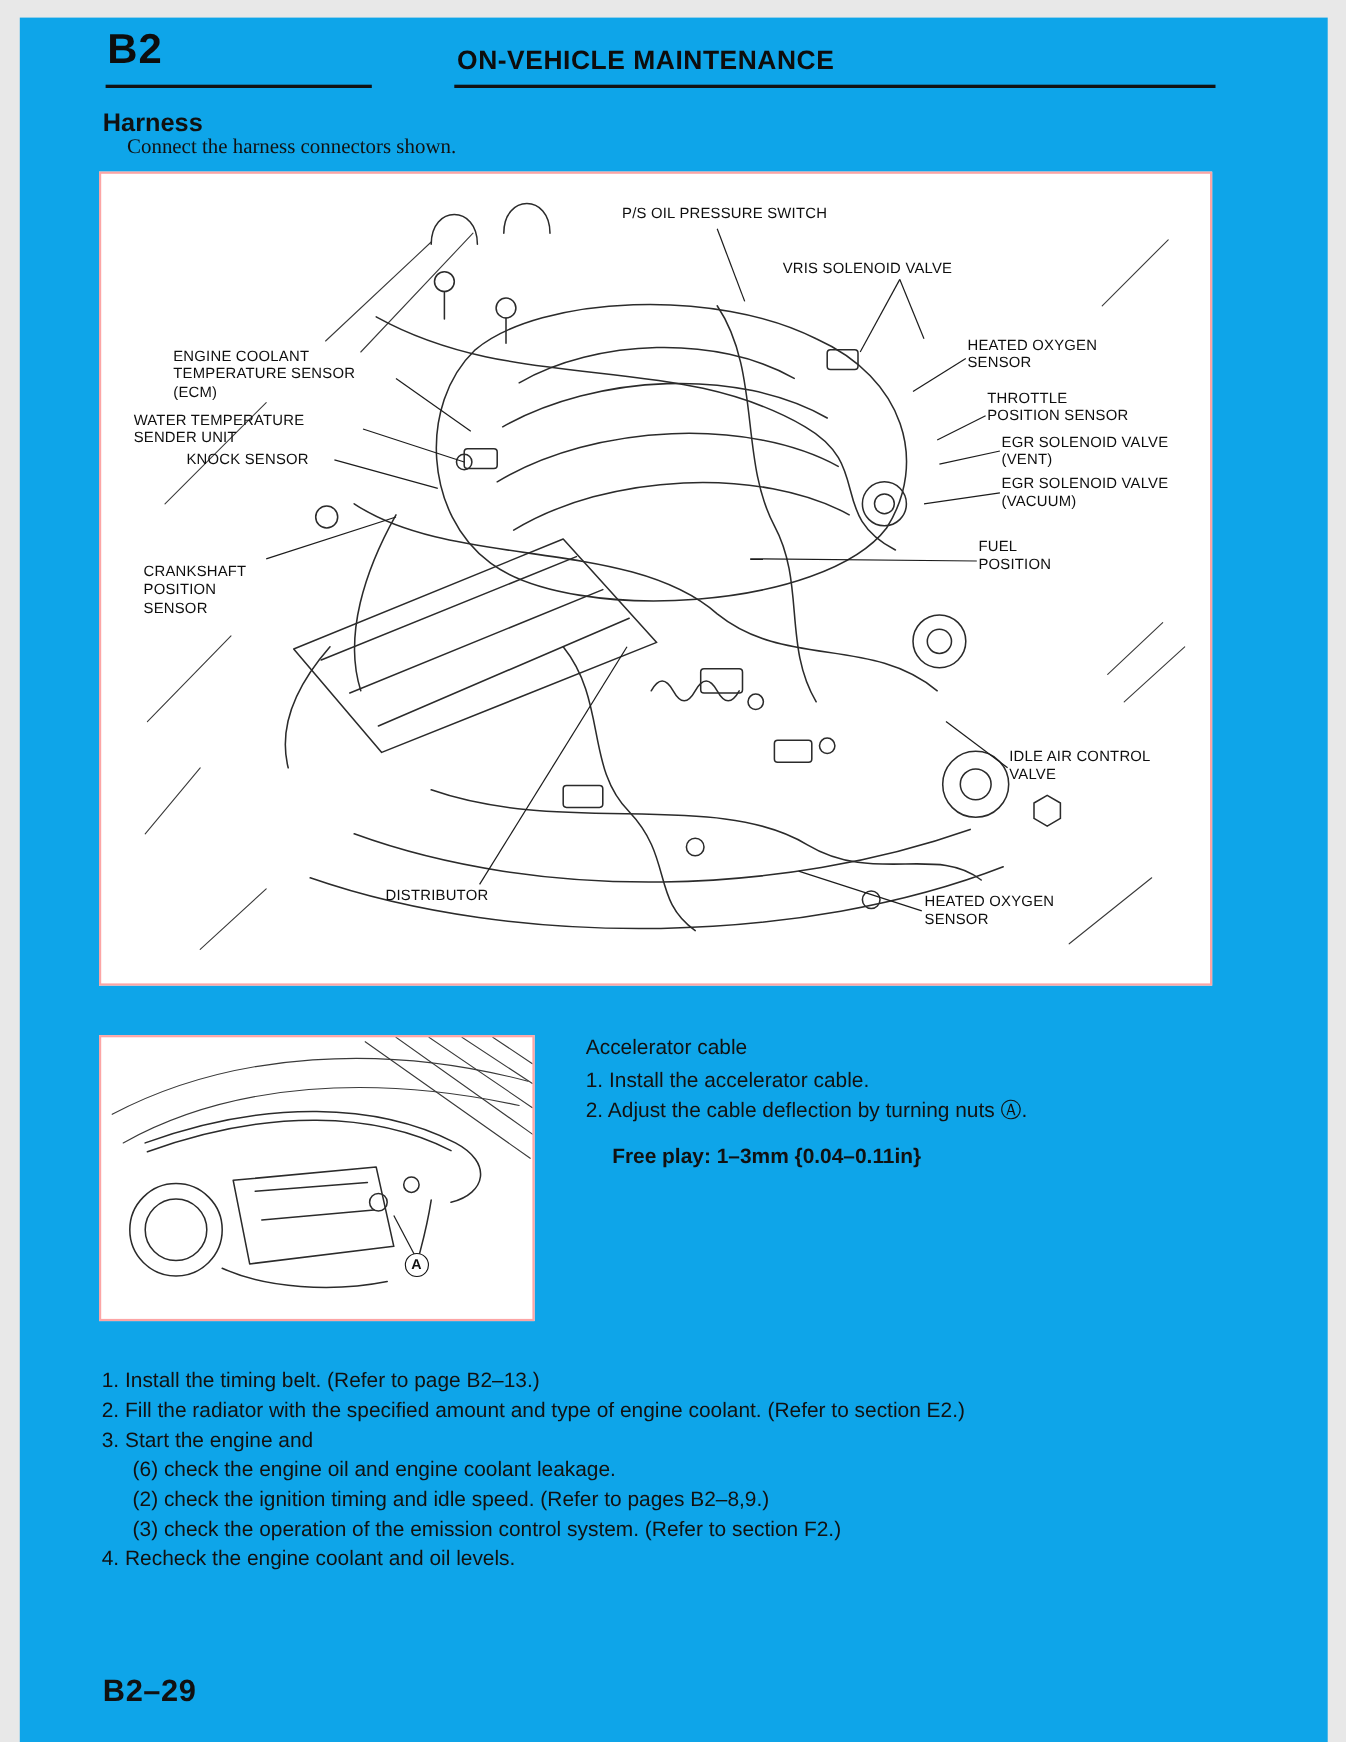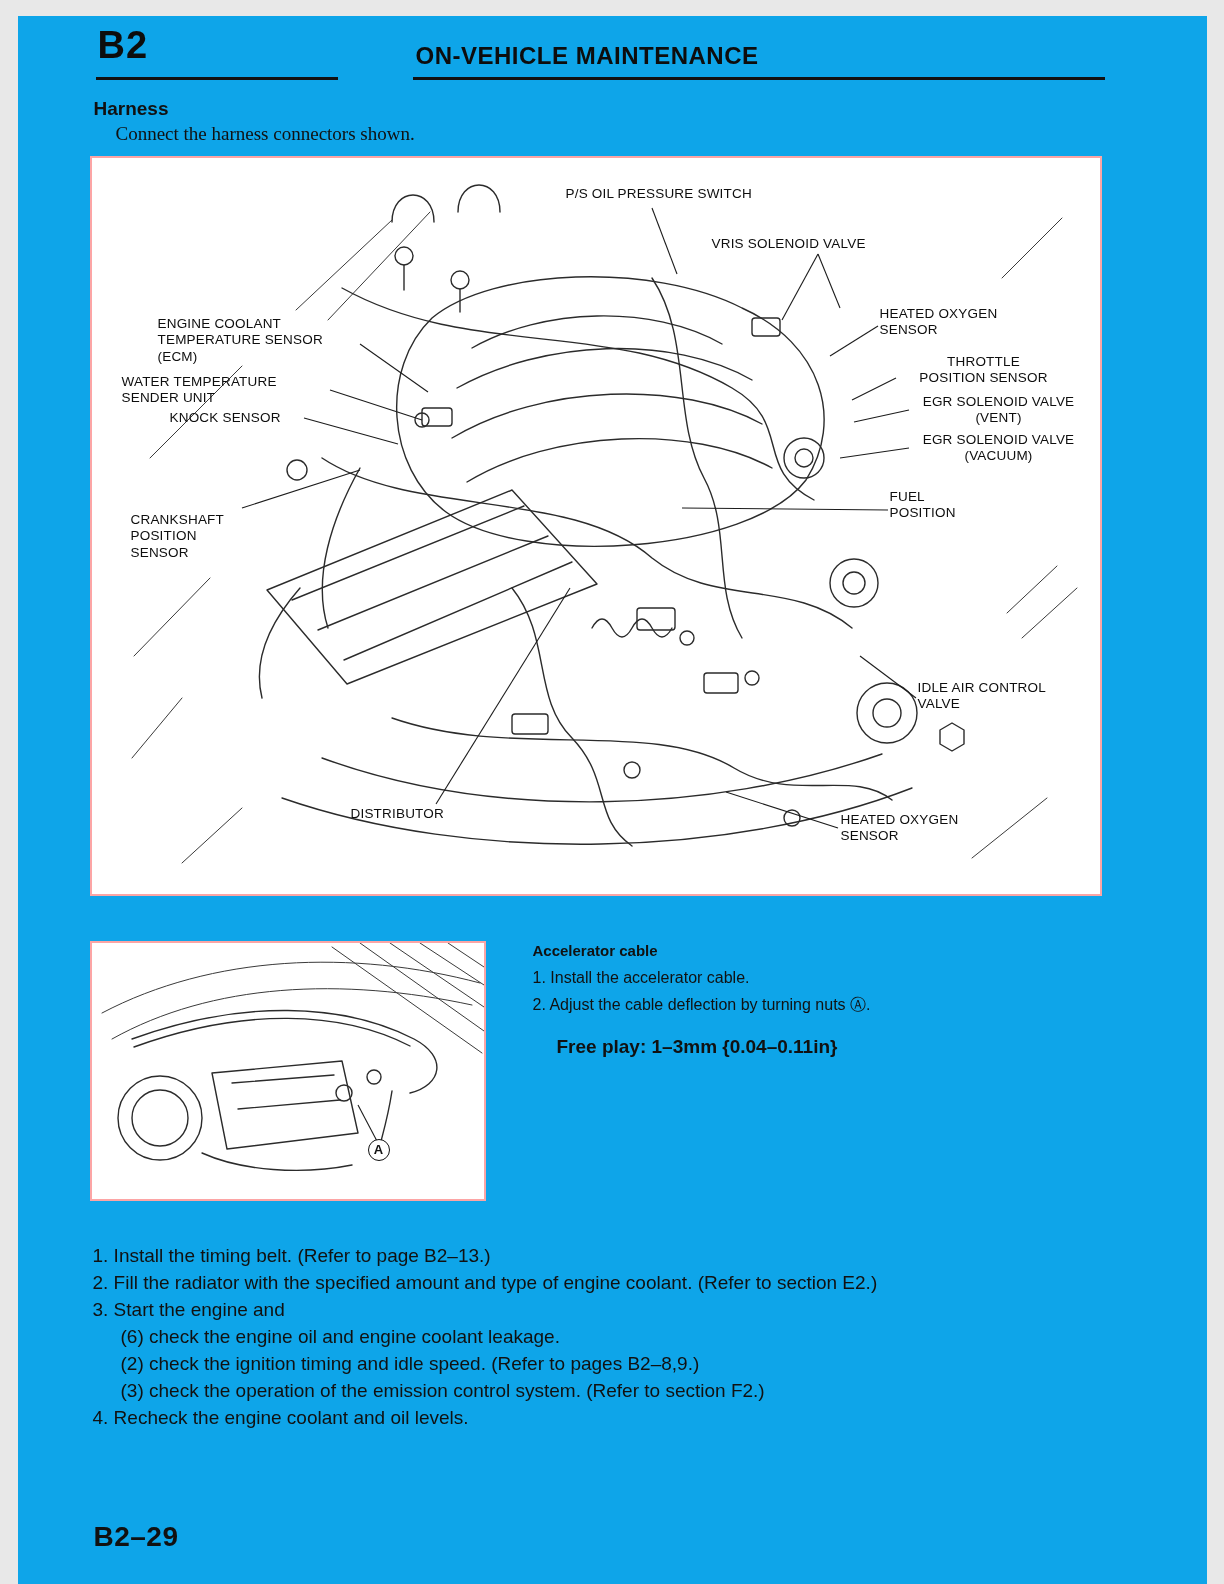--- a/index.html
+++ b/index.html
@@ -16,50 +16,50 @@
   .header-title {
     position:absolute; left:398px; top:26px;
     font-size:24px; font-weight:bold; letter-spacing:0.5px; color:#0d0d0d;
   }
   .rule { position:absolute; background:#121212; height:3px; top:61px; }
   .rule-left { left:78px; width:242px; }
   .rule-right { left:395px; width:692px; }
 
   .harness-heading {
     position:absolute; left:76px; top:82px;
-    font-size:19px; font-weight:bold;
+    font-size:23px; font-weight:bold;
   }
   .harness-instruction {
     position:absolute; left:98px; top:107px;
     font-size:19px;
     font-family:Liberation Serif, serif;
   }
 
   .figure {
     position:absolute; border:2px solid #fca5a5; background:#fff;
   }
   .figure-1 { left:72px; top:140px; width:1012px; height:740px; }
   .figure-2 { left:72px; top:925px; width:396px; height:260px; }
   .figure svg { position:absolute; left:0; top:0; }
 
   .fig-label {
     position:absolute; font-size:13.5px; line-height:1.22;
     white-space:pre-line; color:#0e0e0e; letter-spacing:0.2px;
   }
-  .ta-right { text-align:center; }
+  .ta-right { text-align:left; }
 
   .callout-a {
     position:absolute; width:22px; height:22px; border:1.6px solid #111;
     border-radius:50%; text-align:center; line-height:20px;
     font-size:13px; font-weight:bold; background:#fff;
   }
 
   .accelerator { position:absolute; left:515px; top:926px; width:570px; }
-  .accelerator .acc-heading { font-size:15px; font-weight:bold; margin-bottom:5px; }
-  .accelerator .acc-line { font-size:16px; line-height:27px; }
+  .accelerator .acc-heading { font-size:19px; font-weight:normal; margin-bottom:5px; }
+  .accelerator .acc-line { font-size:19px; line-height:27px; }
   .accelerator .acc-freeplay {
     font-size:19px; font-weight:bold; margin-top:18px; padding-left:24px;
   }
 
   .steps { position:absolute; left:75px; top:1226px; width:1070px; }
   .steps .steps-heading { font-size:19px; font-weight:bold; line-height:27px; }
   .steps .step-line { font-size:19px; line-height:27px; }
   .steps .step-line.sub { padding-left:28px; }
 
   .footer-page-number {

